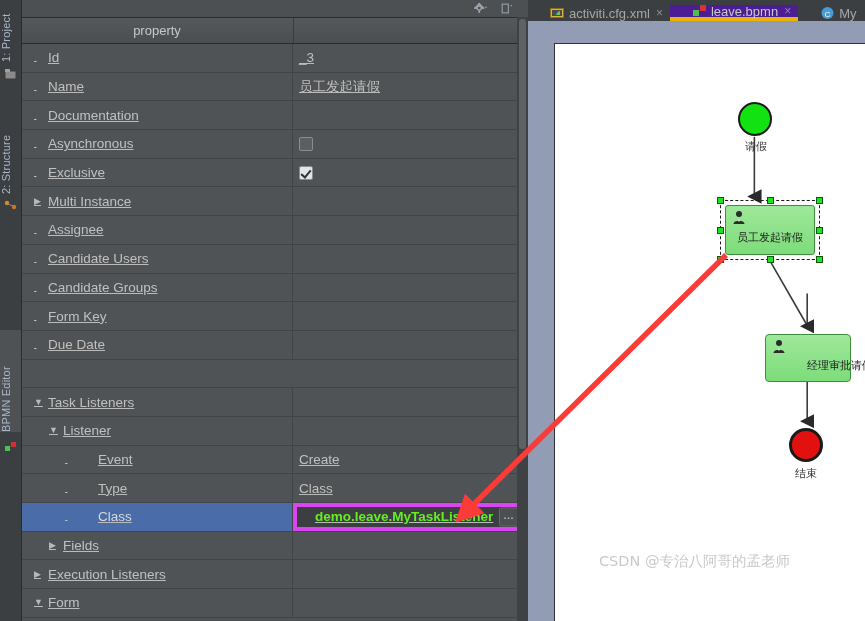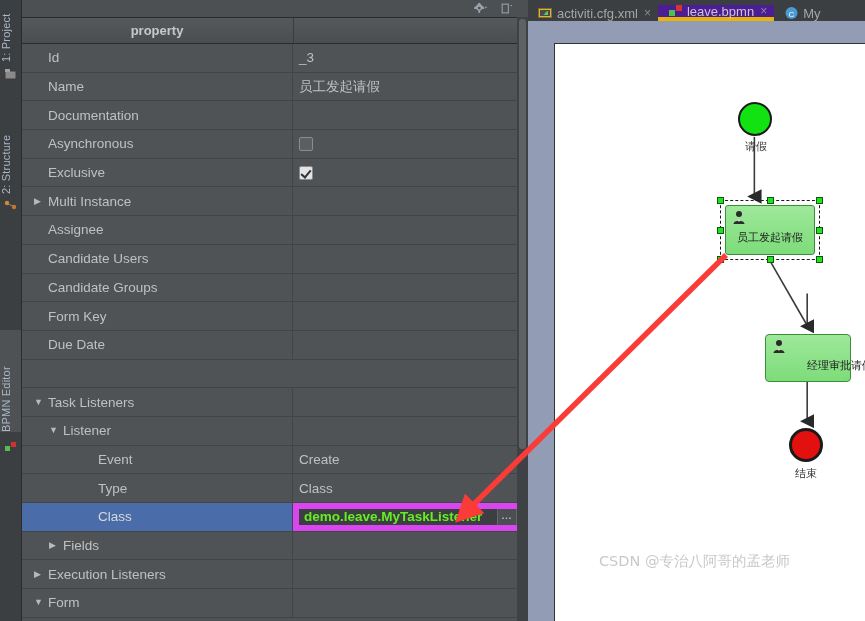--- a/index.html
+++ b/index.html
@@ -77,35 +77,35 @@
     display: flex;
     height: 25px;
     background: linear-gradient(to bottom, #55595b, #4a4e50);
     border-bottom: 1px solid #2b2b2b;
     font-size: 13px;
     color: #c8c8c8;
   }
   #props-header .hcell {
     display: flex; align-items: center; justify-content: center;
     height: 100%;
-    font-weight: bold;
   }
   #props-header .hcell.prop { width: 272px; border-right: 1px solid #3a3d3f; }
   #props-header .hcell.val { flex: 1; }
 
   
   #props-body {
     position: relative;
     background: #4f5355;
   }
   .prow {
     display: flex;
     height: 28.7px;
     border-bottom: 1px solid #414547;
     box-sizing: border-box;
+    text-decoration: underline;
   }
   .pcell-name {
     width: 272px;
     box-sizing: border-box;
     border-right: 1px solid #414547;
     display: flex; align-items: center;
     color: #c0c0c0;
     font-size: 13.5px;
     overflow: hidden;
     white-space: nowrap;
@@ -138,22 +138,22 @@
 
   .prow.selected .pcell-name {
     background: #4a6ca8;
     color: #d8d8d8;
   }
   .prow.editing .pcell-val {
     background: #3b3f41;
     color: #66ee22;
     font-weight: bold;
     font-size: 13.5px;
-    border: 6px solid #d946ef;
-    padding-left: 5px;
+    border: 4px solid #d946ef;
+    padding-left: 18px;
   }
   .ellipsis-btn {
     position: absolute;
     right: 5px; top: 50%;
     transform: translateY(-50%);
     width: 18px; height: 17px;
     background: #4b4f51;
     border: 1px solid #646869;
     border-radius: 2px;
     color: #c8c8c8;
@@ -215,21 +215,21 @@
     position: absolute;
     left: 0; top: 0;
     height: 21px; width: 337px;
     background: #3c3f41;
     display: flex;
     align-items: flex-end;
   }
   .etab {
     height: 16px;
     display: flex; align-items: center;
-    padding: 0 7px 0 10px;
+    padding: 0 7px 0 22px;
     font-size: 13px;
     color: #a5a5a5;
     white-space: nowrap;
     box-sizing: border-box;
     position: relative;
   }
   .etab.active {
     background: #4c1d95;
     color: #c8c8c8;
     border-bottom: 4px solid #eab308;

